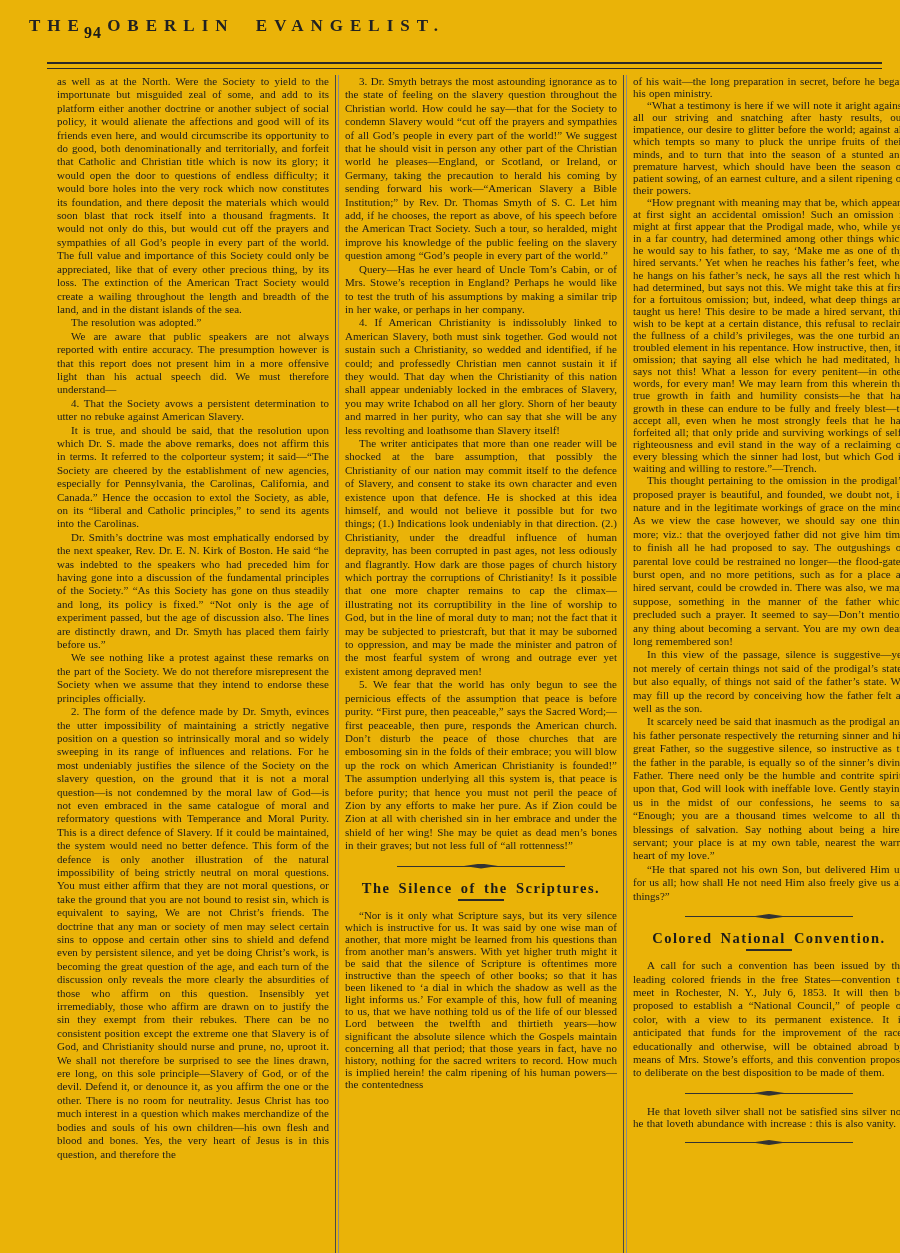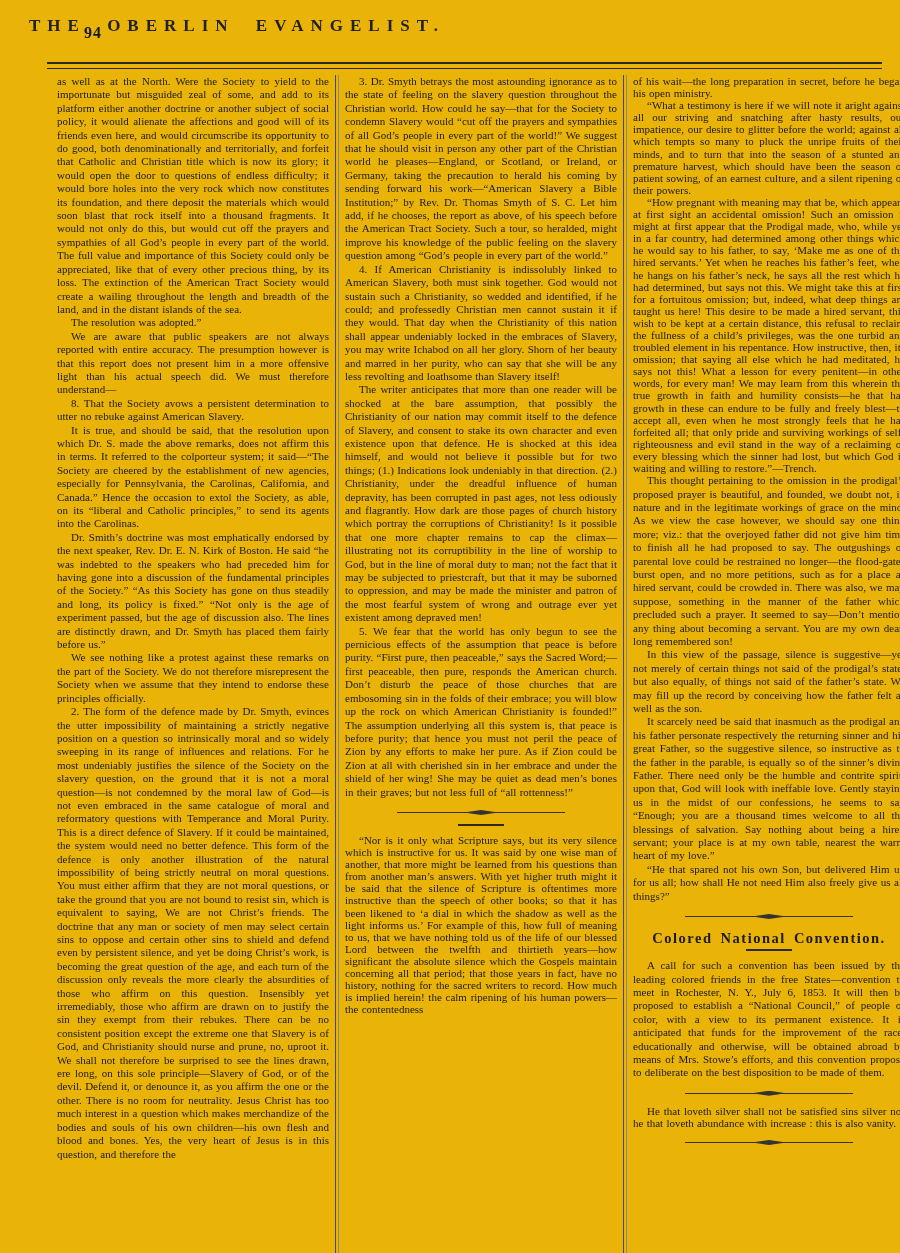--- a/index.html
+++ b/index.html
@@ -115,33 +115,35 @@
   <div class="header">
     <span class="pagenum">94</span>
     <h1 class="masthead">THE OBERLIN EVANGELIST.</h1>
   </div>
   <div class="header-rule"></div>
   <div class="columns">
     <div class="column" id="col-0">
         <p class="para noindent">as well as at the North.  Were the Society to yield to the importunate but misguided zeal of some, and add to its platform either another doctrine or another subject of social policy, it would alienate the affections and good will of its friends even here, and would circumscribe its opportunity to do good, both denominationally and territorially, and forfeit that Catholic and Christian title which is now its glory; it would open the door to questions of endless difficulty; it would bore holes into the very rock which now constitutes its foundation, and there deposit the materials which would soon blast that rock itself into a thousand fragments.  It would not only do this, but would cut off the prayers and sympathies of all God’s people in every part of the world.  The full value and importance of this Society could only be appreciated, like that of every other precious thing, by its loss.  The extinction of the American Tract Society would create a wailing throughout the length and breadth of the land, and in the distant islands of the sea.</p>
         <p class="para">The resolution was adopted.”</p>
         <p class="para">We are aware that public speakers are not always reported with entire accuracy.  The presumption however is that this report does not present him in a more offensive light than his actual speech did.  We must therefore understand—</p>
-        <p class="para">8. That the Society avows a persistent determination to utter no rebuke against American Slavery.</p>
+        <p class="para">4. That the Society avows a persistent determination to utter no rebuke against American Slavery.</p>
         <p class="para">It is true, and should be said, that the resolution upon which Dr. S. made the above remarks, does not affirm this in terms.  It referred to the colporteur system; it said—“The Society are cheered by the establishment of new agencies, especially for Pennsylvania, the Carolinas, California, and Canada.”  Hence the occasion to extol the Society, as able, on its “liberal and Catholic principles,” to send its agents into the Carolinas.</p>
         <p class="para">Dr. Smith’s doctrine was most emphatically endorsed by the next speaker, Rev. Dr. E. N. Kirk of Boston. He said “he was indebted to the speakers who had preceded him for having gone into a discussion of the fundamental principles of the Society.”  “As this Society has gone on thus steadily and long, its policy is fixed.” “Not only is the age of experiment passed, but the age of discussion also.  The lines are distinctly drawn, and Dr. Smyth has placed them fairly before us.”</p>
         <p class="para">We see nothing like a protest against these remarks on the part of the Society.  We do not therefore misrepresent the Society when we assume that they intend to endorse these principles officially.</p>
         <p class="para">2. The form of the defence made by Dr. Smyth, evinces the utter impossibility of maintaining a strictly negative position on a question so intrinsically moral and so widely sweeping in its range of influences and relations. For he most undeniably justifies the silence of the Society on the slavery question, on the ground that it is not a moral question—is not condemned by the moral law of God—is not even embraced in the same catalogue of moral and reformatory questions with Temperance and Moral Purity.  This is a direct defence of Slavery.  If it could be maintained, the system would need no better defence.  This form of the defence is only another illustration of the natural impossibility of being strictly neutral on moral questions.  You must either affirm that they are not moral questions, or take the ground that you are not bound to resist sin, which is equivalent to saying, We are not Christ’s friends.  The doctrine that any man or society of men may select certain sins to oppose and certain other sins to shield and defend even by persistent silence, and yet be doing Christ’s work, is becoming the great question of the age, and each turn of the discussion only reveals the more clearly the absurdities of those who affirm on this question.  Insensibly yet irremediably, those who affirm are drawn on to justify the sin they exempt from their rebukes.  There can be no consistent position except the extreme one that Slavery is of God, and Christianity should nurse and prune, no, uproot it.  We shall not therefore be surprised to see the lines drawn, ere long, on this sole principle—Slavery of God, or of the devil.  Defend it, or denounce it, as you affirm the one or the other.  There is no room for neutrality. Jesus Christ has too much interest in a question which makes merchandize of the bodies and souls of his own children—his own flesh and blood and bones.  Yes, the very heart of Jesus is in this question, and therefore the</p>
       </div>
     <div class="colrule"></div>
     <div class="column" id="col-1">
         <p class="para">3. Dr. Smyth betrays the most astounding ignorance as to the state of feeling on the slavery question throughout the Christian world.  How could he say—that for the Society to condemn Slavery would “cut off the prayers and sympathies of all God’s people in every part of the world!”  We suggest that he should visit in person any other part of the Christian world he pleases—England, or Scotland, or Ireland, or Germany, taking the precaution to herald his coming by sending forward his work—“American Slavery a Bible Institution;” by Rev. Dr. Thomas Smyth of S. C.  Let him add, if he chooses, the report as above, of his speech before the American Tract Society.  Such a tour, so heralded, might improve his knowledge of the public feeling on the slavery question among “God’s people in every part of the world.”</p>
+        <p class="para">Query—Has he ever heard of Uncle Tom’s Cabin, or of Mrs. Stowe’s reception in England?  Perhaps he would like to test the truth of his assumptions by making a similar trip in her wake, or perhaps in her company.</p>
         <p class="para">4. If American Christianity is indissolubly linked to American Slavery, both must sink together.  God would not sustain such a Christianity, so wedded and identified, if he could; and professedly Christian men cannot sustain it if they would.  That day when the Christianity of this nation shall appear undeniably locked in the embraces of Slavery, you may write Ichabod on all her glory. Shorn of her beauty and marred in her purity, who can say that she will be any less revolting and loathsome than Slavery itself!</p>
         <p class="para">The writer anticipates that more than one reader will be shocked at the bare assumption, that possibly the Christianity of our nation may commit itself to the defence of Slavery, and consent to stake its own character and even existence upon that defence.  He is shocked at this idea himself, and would not believe it possible but for two things; (1.) Indications look undeniably in that direction.  (2.) Christianity, under the dreadful influence of human depravity, has been corrupted in past ages, not less odiously and flagrantly.  How dark are those pages of church history which portray the corruptions of Christianity!  Is it possible that one more chapter remains to cap the climax—illustrating not its corruptibility in the line of worship to God, but in the line of moral duty to man; not the fact that it may be subjected to priestcraft, but that it may be suborned to oppression, and may be made the minister and patron of the most fearful system of wrong and outrage ever yet existent among depraved men!</p>
         <p class="para">5. We fear that the world has only begun to see the pernicious effects of the assumption that peace is before purity.  “First pure, then peaceable,” says the Sacred Word;—first peaceable, then pure, responds the American church.  Don’t disturb the peace of those churches that are embosoming sin in the folds of their embrace; you will blow up the rock on which American Christianity is founded!”  The assumption underlying all this system is, that peace is before purity; that hence you must not peril the peace of Zion by any efforts to make her pure.  As if Zion could be Zion at all with cherished sin in her embrace and under the shield of her wing! She may be quiet as dead men’s bones in their graves; but not less full of “all rottenness!”</p>
         <div class="divider"></div>
+        <h2 class="article-heading">The Silence of the Scriptures.</h2>
         <div class="head-rule"></div>
         <p class="para small">“Nor is it only what Scripture says, but its very silence which is instructive for us.  It was said by one wise man of another, that more might be learned from his questions than from another man’s answers.  With yet higher truth might it be said that the silence of Scripture is oftentimes more instructive than the speech of other books; so that it has been likened to ‘a dial in which the shadow as well as the light informs us.’  For example of this, how full of meaning to us, that we have nothing told us of the life of our blessed Lord between the twelfth and thirtieth years—how significant the absolute silence which the Gospels maintain concerning all that period; that those years in fact, have no history, nothing for the sacred writers to record.  How much is implied herein! the calm ripening of his human powers—the contentedness</p>
       </div>
     <div class="colrule"></div>
     <div class="column" id="col-2">
         <p class="para small noindent">of his wait—the long preparation in secret, before he began his open ministry.</p>
         <p class="para small">“What a testimony is here if we will note it aright against all our striving and snatching after hasty results, our impatience, our desire to glitter before the world; against all which tempts so many to pluck the unripe fruits of their minds, and to turn that into the season of a stunted and premature harvest, which should have been the season of patient sowing, of an earnest culture, and a silent ripening of their powers.</p>
         <p class="para small">“How pregnant with meaning may that be, which appears at first sight an accidental omission!  Such an omission it might at first appear that the Prodigal made, who, while yet in a far country, had determined among other things which he would say to his father, to say, ‘Make me as one of thy hired servants.’  Yet when he reaches his father’s feet, when he hangs on his father’s neck, he says all the rest which he had determined, but says not this.  We might take this at first for a fortuitous omission; but, indeed, what deep things are taught us here!  This desire to be made a hired servant, this wish to be kept at a certain distance, this refusal to reclaim the fullness of a child’s privileges, was the one turbid and troubled element in his repentance.  How instructive, then, its omission; that saying all else which he had meditated, he says not this!  What a lesson for every penitent—in other words, for every man!  We may learn from this wherein the true growth in faith and humility consists—he that has growth in these can endure to be fully and freely blest—to accept all, even when he most strongly feels that he has forfeited all; that only pride and surviving workings of self-righteousness and evil stand in the way of a reclaiming of every blessing which the sinner had lost, but which God is waiting and willing to restore.”—Trench.</p>
         <p class="para">This thought pertaining to the omission in the prodigal’s proposed prayer is beautiful, and founded, we doubt not, in nature and in the legitimate workings of grace on the mind.  As we view the case however, we should say one thing more; viz.: that the overjoyed father did not give him time to finish all he had proposed to say.  The outgushings of parental love could be restrained no longer—the flood-gates burst open, and no more petitions, such as for a place as hired servant, could be crowded in.  There was also, we may suppose, something in the manner of the father which precluded such a prayer.  It seemed to say—Don’t mention any thing about becoming a servant.  You are my own dear, long remembered son!</p>
         <p class="para">In this view of the passage, silence is suggestive—yet not merely of certain things not said of the prodigal’s state, but also equally, of things not said of the father’s state.  We may fill up the record by conceiving how the father felt as well as the son.</p>

